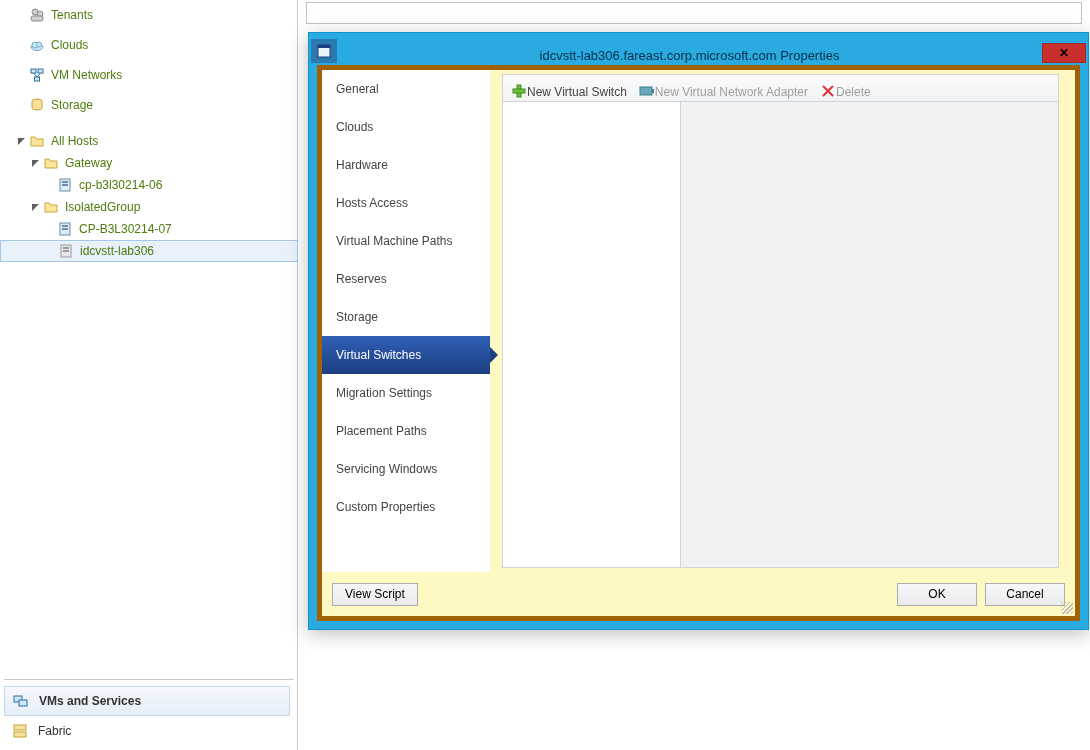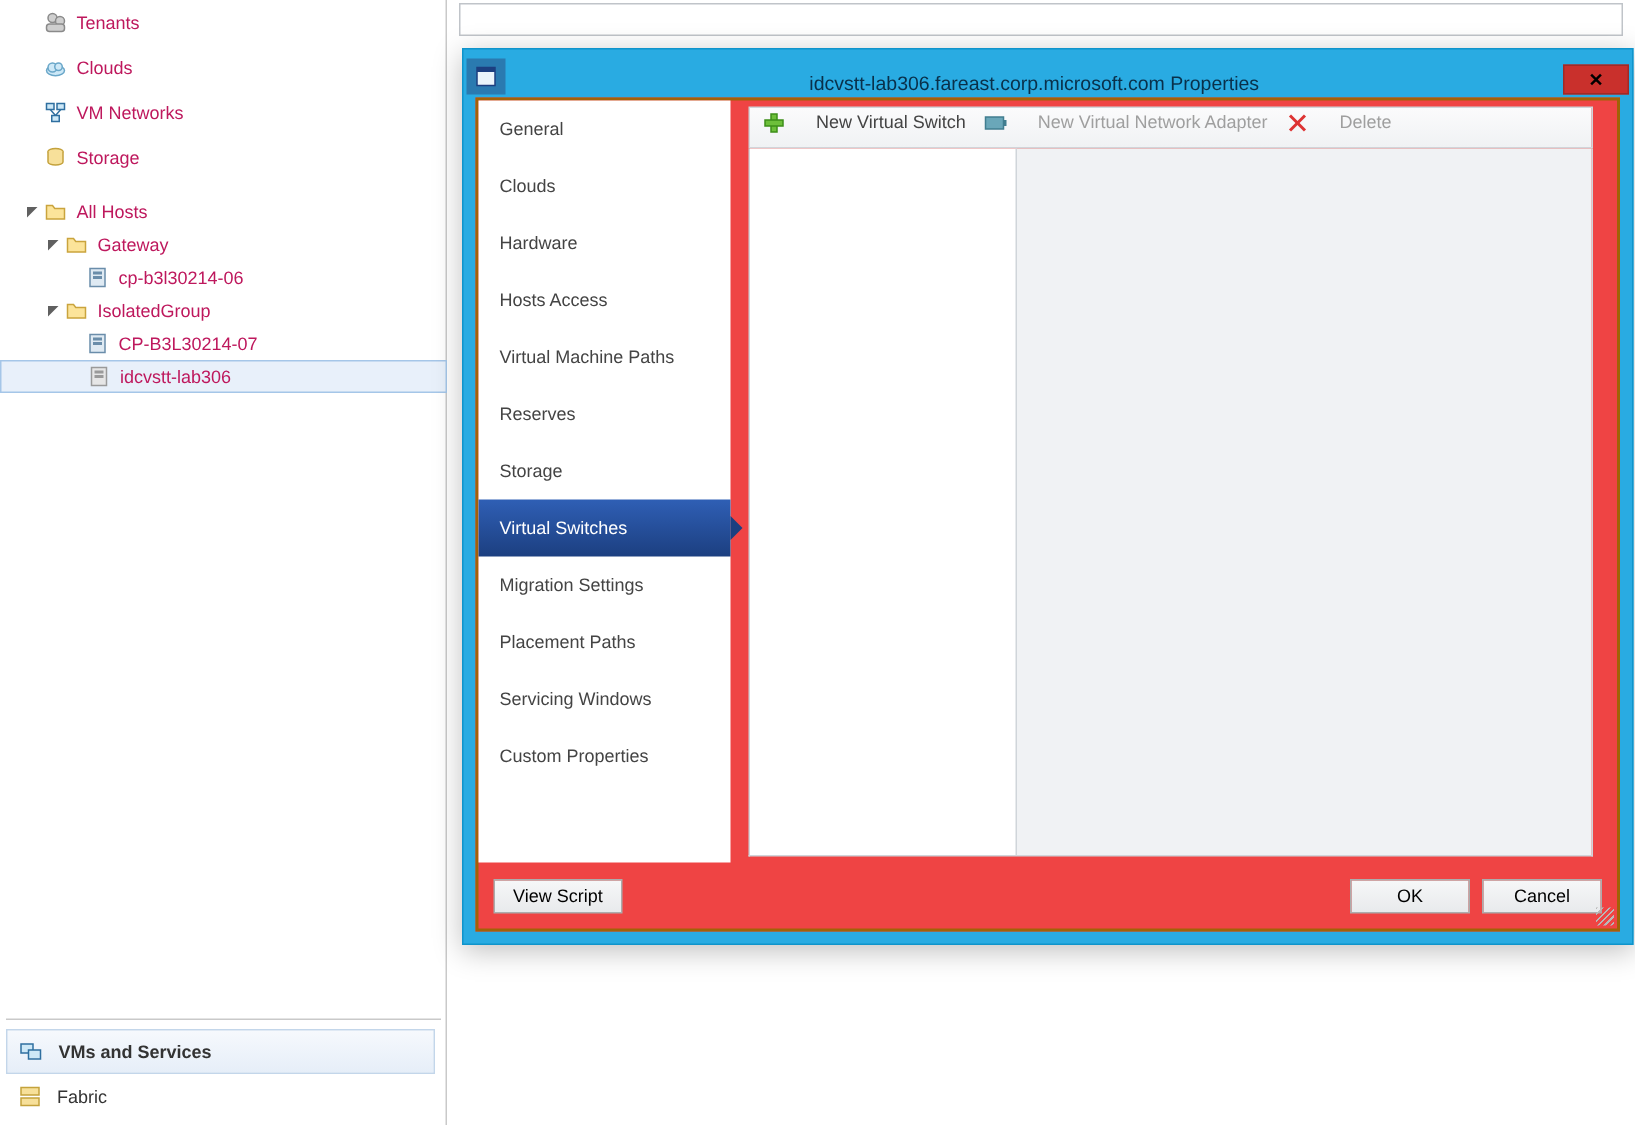--- a/index.html
+++ b/index.html
@@ -1,21 +1,21 @@
 <!DOCTYPE html>
 <html><head>
 <meta charset="utf-8">
 <style>
   * { box-sizing: border-box; margin: 0; padding: 0; font-family: "Segoe UI", Tahoma, sans-serif; font-size: 12px; }
   body { width: 1090px; height: 750px; background: #fff; overflow: hidden; color: #333; }
 
   
   .nav-panel { position: absolute; left: 0; top: 0; width: 298px; height: 750px; border-right: 1px solid #c9c9c9; background: #fff; }
   .tree { position: absolute; left: 0; top: 0; width: 298px; height: 662px; padding: 4px 0 0 0; }
-  .tree-item { display: flex; align-items: center; height: 22px; cursor: default; color: #be185d; padding-right: 6px; }
+  .tree-item { display: flex; align-items: center; height: 22px; cursor: default; color: #4d7c0f; padding-right: 6px; }
   .tree-item.selected { background: #e8f0fa; border: 1px solid #a5c6e8; }
   .tree-item.selected .ti-label {}
   .indent0 { padding-left: 16px; }
   .indent1 { padding-left: 16px; }
   .indent2 { padding-left: 30px; }
   .indent3 { padding-left: 44px; }
   .expander { width: 11px; height: 11px; margin-right: 2px; display: inline-flex; align-items: center; justify-content: center; color: #7a7a7a; }
   .expander.empty { visibility: hidden; }
   .ti-icon { width: 16px; height: 16px; margin-right: 6px; display: inline-flex; align-items: center; justify-content: center; }
   .ti-label { white-space: nowrap; }
@@ -30,31 +30,31 @@
   
   .main-area { position: absolute; left: 300px; top: 0; width: 790px; height: 750px; background: #fff; }
   .main-topbar { position: absolute; left: 6px; top: 2px; right: 8px; height: 22px; border: 1px solid #c0c4c9; background: #fff; }
 
   
   .dialog { position: absolute; left: 308px; top: 32px; width: 781px; height: 598px; background: #29abe2; border: 1px solid #0f94cb; box-shadow: 0 4px 18px rgba(0,0,0,.25); }
   .dlg-titlebar { height: 30px; display: flex; align-items: flex-end; }
   .dlg-titlebar-icon { width: 26px; height: 24px; margin-left: 2px; display: inline-flex; align-items:center; justify-content:center; background:#2a7ab0; }
   .dlg-title { flex: 1; text-align: center; color: #09304a; font-size: 13px; }
   .dlg-close { width: 44px; height: 20px; margin-right: 2px; background: #c9302c; color: #000; display: flex; align-items: center; justify-content: center; font-size: 14px; font-weight: bold; cursor: default; border:1px solid #a02a26; }
-  .dlg-body { position: absolute; left: 8px; top: 32px; right: 8px; bottom: 8px; background: #ef4444; border: 2px solid #a16207; }
+  .dlg-body { position: absolute; left: 8px; top: 32px; right: 8px; bottom: 8px; background: #fef9c3; border: 5px solid #a16207; }
 
   
   .dlg-sidenav { position: absolute; left: 0; top: 0; width: 168px; bottom: 44px; background: #fff; }
   .side-item { display: flex; align-items: center; height: 38px; padding: 0 14px; font-size: 12px; color: #444; cursor: default; }
   .side-item.selected { background: linear-gradient(#2f5fb5,#1c3f80); color: #fff; position: relative; }
   .side-item.selected::after { content:""; position:absolute; right:-8px; top:50%; transform:translateY(-50%); border-left:8px solid #1c3f80; border-top:8px solid transparent; border-bottom:8px solid transparent; }
 
   .dlg-content { position: absolute; left: 180px; top: 0; right: 0; bottom: 44px; padding: 4px 16px 0 0; }
   .toolbar { display: flex; align-items: center; height: 28px; border: 1px solid #d0d5da; background: linear-gradient(#fbfbfc,#f0f2f4); padding: 0 4px; gap: 4px; }
-  .tb-btn { display: inline-flex; align-items: flex-start; height: 22px; padding: 0 4px; color: #444; cursor: default; gap: 20px; }
+  .tb-btn { display: inline-flex; align-items: flex-end; height: 22px; padding: 0 4px; color: #444; cursor: default; gap: 0; }
   .tb-btn.disabled { color: #9f9f9f; }
   .tb-icon { width: 16px; height: 16px; display:inline-flex; align-items:center; justify-content:center; }
 
   .tb-listarea { margin-top: 0; border: 1px solid #d0d5da; border-top: none; display: flex; height: calc(100% - 28px - 4px); }
   .tb-list-left { width: 178px; background: #fff; border-right: 1px solid #d0d5da; }
   .tb-list-right { flex:1; background: #f0f2f4; }
 
   .dlg-footer { position: absolute; left: 0; right: 0; bottom: 0; height: 44px; display: flex; align-items: center; padding: 0 10px; }
   .btn { height: 23px; min-width: 80px; padding: 0 12px; background: linear-gradient(#f6f7f8,#e8eaec); border: 1px solid #acacac; cursor: default; display:inline-flex; align-items:center; justify-content:center; }
   .spacer { flex: 1; }

